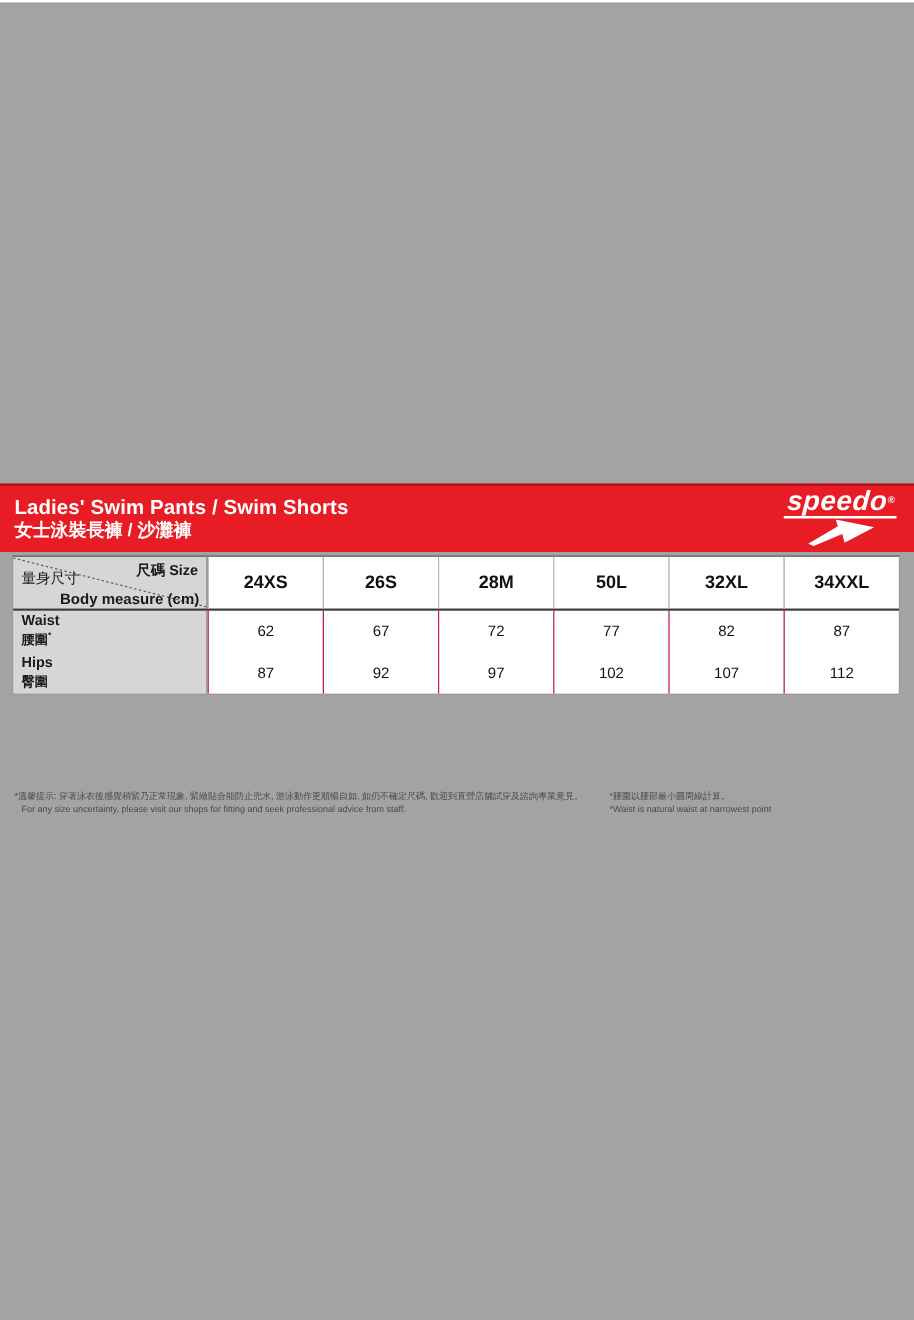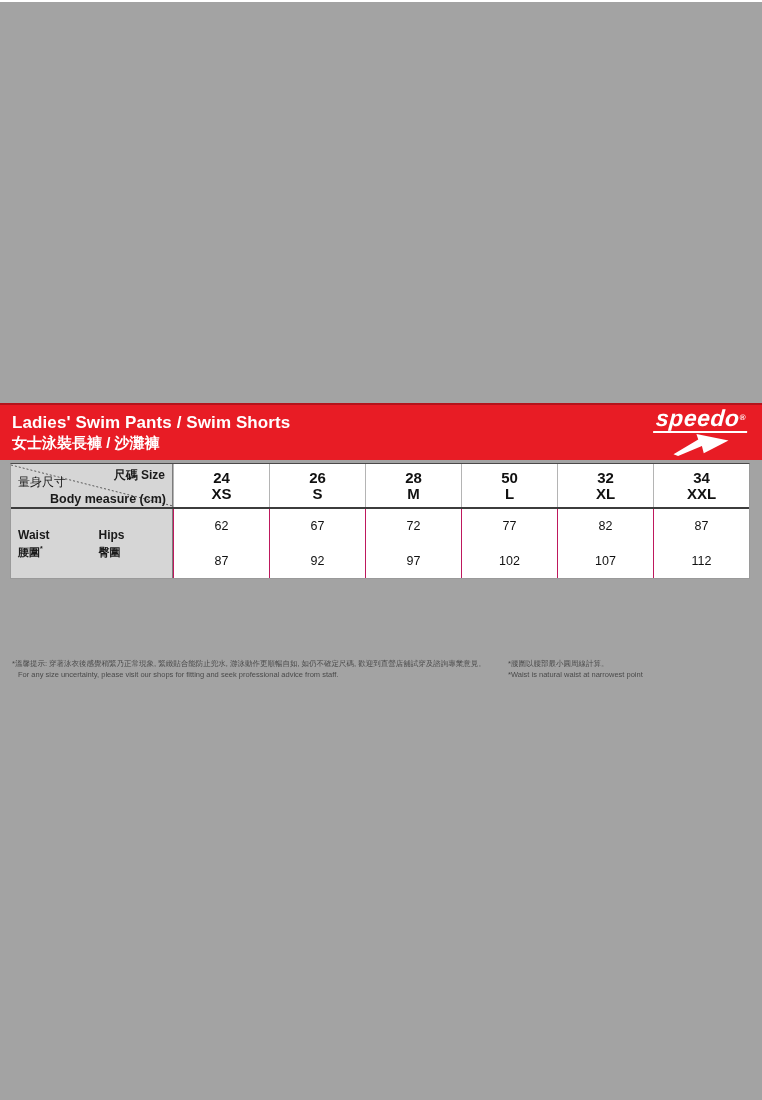--- a/index.html
+++ b/index.html
@@ -38,30 +38,30 @@
   .t-header { height:45px; border-bottom:2px solid #3c3c3c; }
   .corner-cell {
     position:relative; width:162px; background:#d6d6d6; overflow:hidden;
     border-right:1px solid #7c7c7c; flex:0 0 162px;
   }
   .corner-line { position:absolute; left:0; top:0; }
   .corner-size { position:absolute; top:3px; right:7px; font-size:12px; font-weight:bold; color:#1a1a1a; }
   .corner-zh   { position:absolute; bottom:16px; left:7px; font-size:12px; font-weight:normal; color:#1a1a1a; }
   .corner-en   { position:absolute; bottom:1px; left:7px; font-size:12.5px; font-weight:bold; color:#1a1a1a;padding-left:32px; }
   .size-cell {
-    flex:1 1 0; display:flex; flex-direction:column; align-items:center; justify-content:center;
+    flex:1 1 0; display:flex; flex-direction:row; align-items:center; justify-content:center;
     background:#ffffff; border-left:1px solid #b4b4b4; line-height:16px;
   }
   .size-cell:first-of-type { border-left:none; }
   .size-num, .size-code { font-size:15px; font-weight:bold; color:#111111; }
 
   .t-body { height:69px; }
   .label-col {
     width:162px; flex:0 0 162px; background:#d6d6d6; border-right:1px solid #7c7c7c;
-    display:flex; 
+    display:flex; flex-direction:column;
   }
   .label-cell { flex:1 1 0; padding-left:7px; display:flex; flex-direction:column; justify-content:center; }
   .label-en { font-size:12px; font-weight:bold; color:#1a1a1a; line-height:13px; }
   .label-zh { font-size:11px; font-weight:bold; color:#1a1a1a; line-height:13px; }
   .label-zh sup { font-size:7px; }
   .value-col { flex:1 1 0; display:flex; flex-direction:column; border-left:1px solid #be185d; background:#ffffff; }
   .value-col:first-of-type { border-left:none; }
   .value-cell { flex:1 1 0; display:flex; align-items:center; justify-content:center;
     font-size:12.5px; color:#111111; }
 

